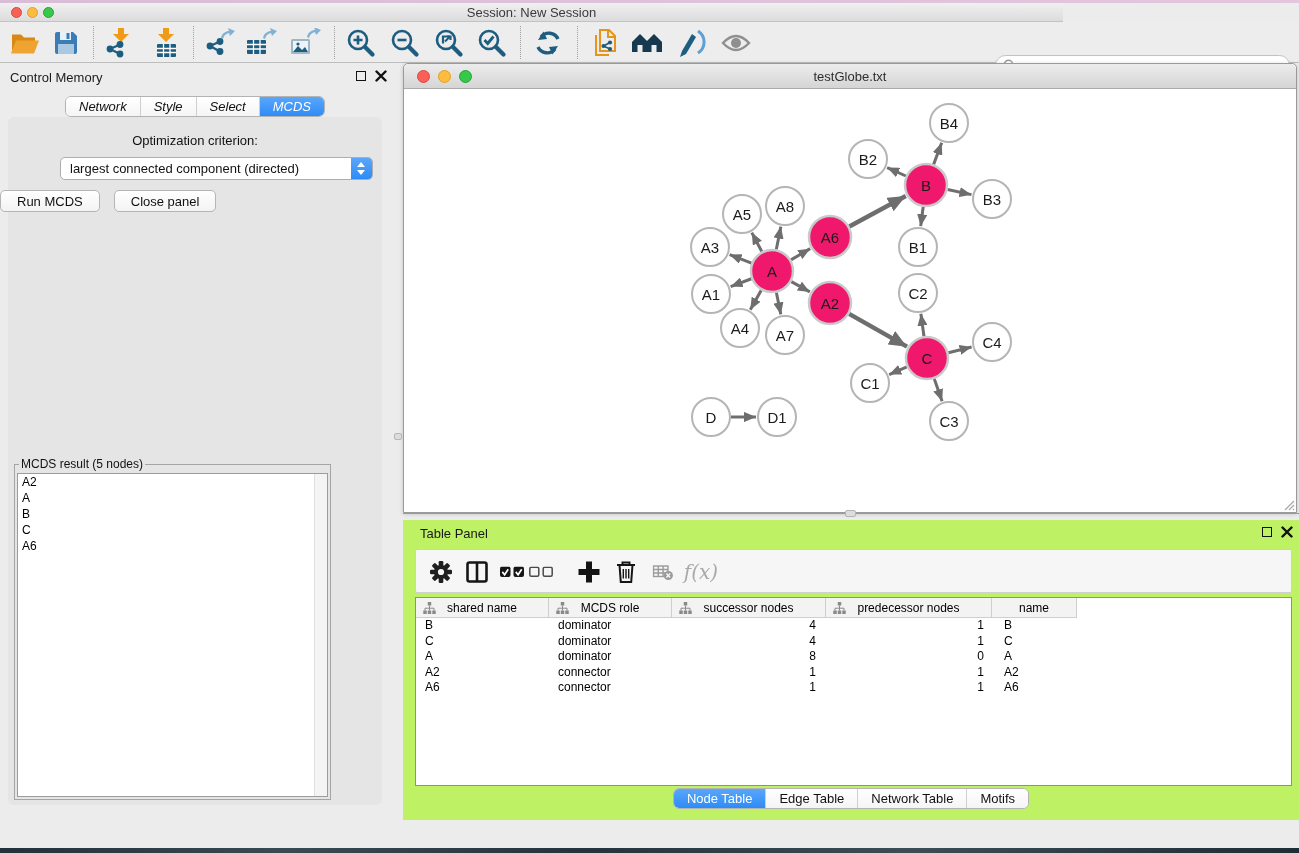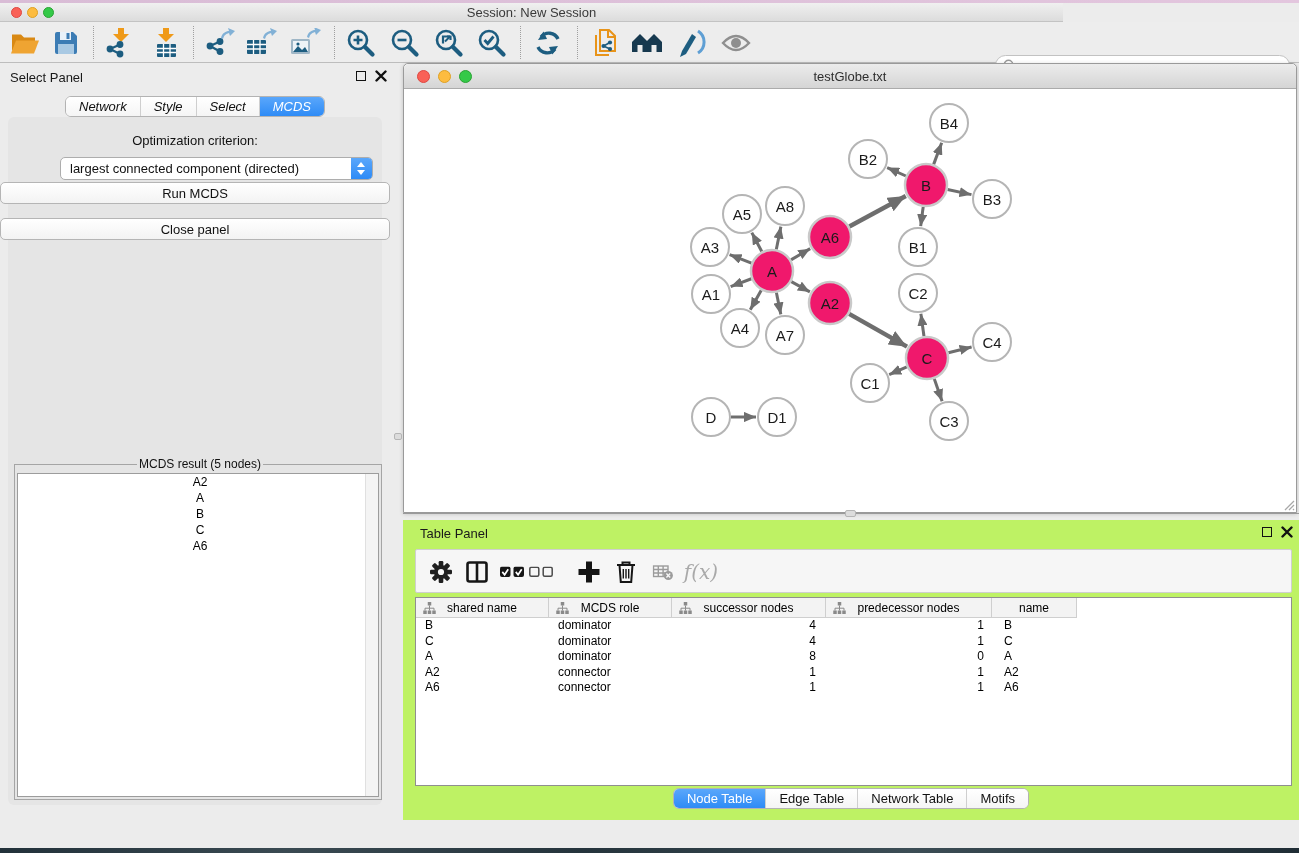--- a/index.html
+++ b/index.html
@@ -39,25 +39,25 @@
   .seg-btn.active { background:linear-gradient(#5aa7fb,#2e8bf6); color:#fff; }
   #cp-tabs { position:absolute; top:33px; left:50%; transform:translateX(-50%);font-style:italic; }
   .opt-label { position:absolute; top:70px; left:0; width:100%; text-align:center; font-size:13px; color:#111; }
   .mac-select { position:absolute; left:43px; top:94px; width:313px; height:23px; background:#fff;
     border:1px solid #adadad; border-radius:5px; font-size:13px; color:#111; line-height:21px; padding-left:9px;margin-left:17px; }
   .mac-select .stepper { position:absolute; right:0; top:0; width:21px; height:21px; border-radius:0 4px 4px 0;
     background:linear-gradient(#5aa7fb,#2e8bf6); }
   .chev { position:absolute; left:6px; width:0; height:0; border-left:4.5px solid transparent; border-right:4.5px solid transparent; }
   .chev.up { top:4px; border-bottom:5px solid #fff; }
   .chev.dn { bottom:4px; border-top:5px solid #fff; }
-  .btn-row { position:absolute; top:119px; left:0; width:100%; display:flex; justify-content:flex-start; gap:14px;flex-direction:column; }
+  .btn-row { position:absolute; top:127px; left:0; width:100%; display:flex; justify-content:flex-start; gap:14px; }
   .mac-btn { height:22px; padding:0 16px; font-size:13px; font-family:"Liberation Sans",sans-serif; color:#111;
     background:linear-gradient(#ffffff,#f3f3f3); border:1px solid #b5b5b5; border-radius:5px; }
-  .result-fieldset { position:absolute; left:14px; top:394px; width:368px; height:343px;
-    border:1px solid #a5a5a5; padding:2px; background:transparent;text-align:center; }
+  .result-fieldset { position:absolute; left:14px; top:394px; width:317px; height:343px;
+    border:1px solid #a5a5a5; padding:2px; background:transparent; }
   .result-fieldset legend { font-size:12px; color:#111; padding:0 2px; margin-left:2px; }
   .listbox { position:relative; width:100%; height:100%; background:#fff; border:1px solid #9c9c9c; overflow:hidden; }
   .scrolltrack { position:absolute; right:0; top:0; width:13px; height:100%; background:#f4f4f4; border-left:1px solid #e0e0e0; }
   .result-item { font-size:12px; line-height:16px; padding-left:4px; color:#000; }
 
   
   .net-window { position:absolute; left:403px; top:63px; width:894px; height:450px; background:#fff;
     border:1px solid #9a9a9a; border-radius:5px 5px 0 0; box-shadow:0 1px 4px rgba(0,0,0,.18); }
   .net-titlebar { position:absolute; left:0; top:0; width:100%; height:25px;
     background:linear-gradient(#ececec,#d5d5d5); border-bottom:1px solid #ababab; border-radius:5px 5px 0 0; }
@@ -239,21 +239,21 @@
       <svg width="13" height="13" viewBox="0 0 13 13">
           <circle cx="5.5" cy="5.5" r="4.2" fill="none" stroke="#9a9a9a" stroke-width="1.4"></circle>
           <line x1="8.6" y1="8.6" x2="12" y2="12" stroke="#9a9a9a" stroke-width="1.6"></line>
         </svg>
       <input type="text" placeholder="" style="">
     </div>
   </div>
 
   <div class="control-panel">
     <div class="cp-header">
-      <span class="cp-title">Select Panel</span>
+      <span class="cp-title">Control Memory</span>
       <span class="float-ico" style="left:356px"></span>
       <svg class="close-ico" style="left:375px" viewBox="0 0 12 12">
           <path d="M1.5 1.5l9 9M10.5 1.5l-9 9" stroke="#111" stroke-width="2.4" stroke-linecap="round"></path>
         </svg>
     </div>
     <div id="cp-tabs" class="segmented">
         <span class="seg-btn">Network</span>
         <span class="seg-btn">Style</span>
         <span class="seg-btn">Select</span>
         <span class="seg-btn active">MCDS</span>

